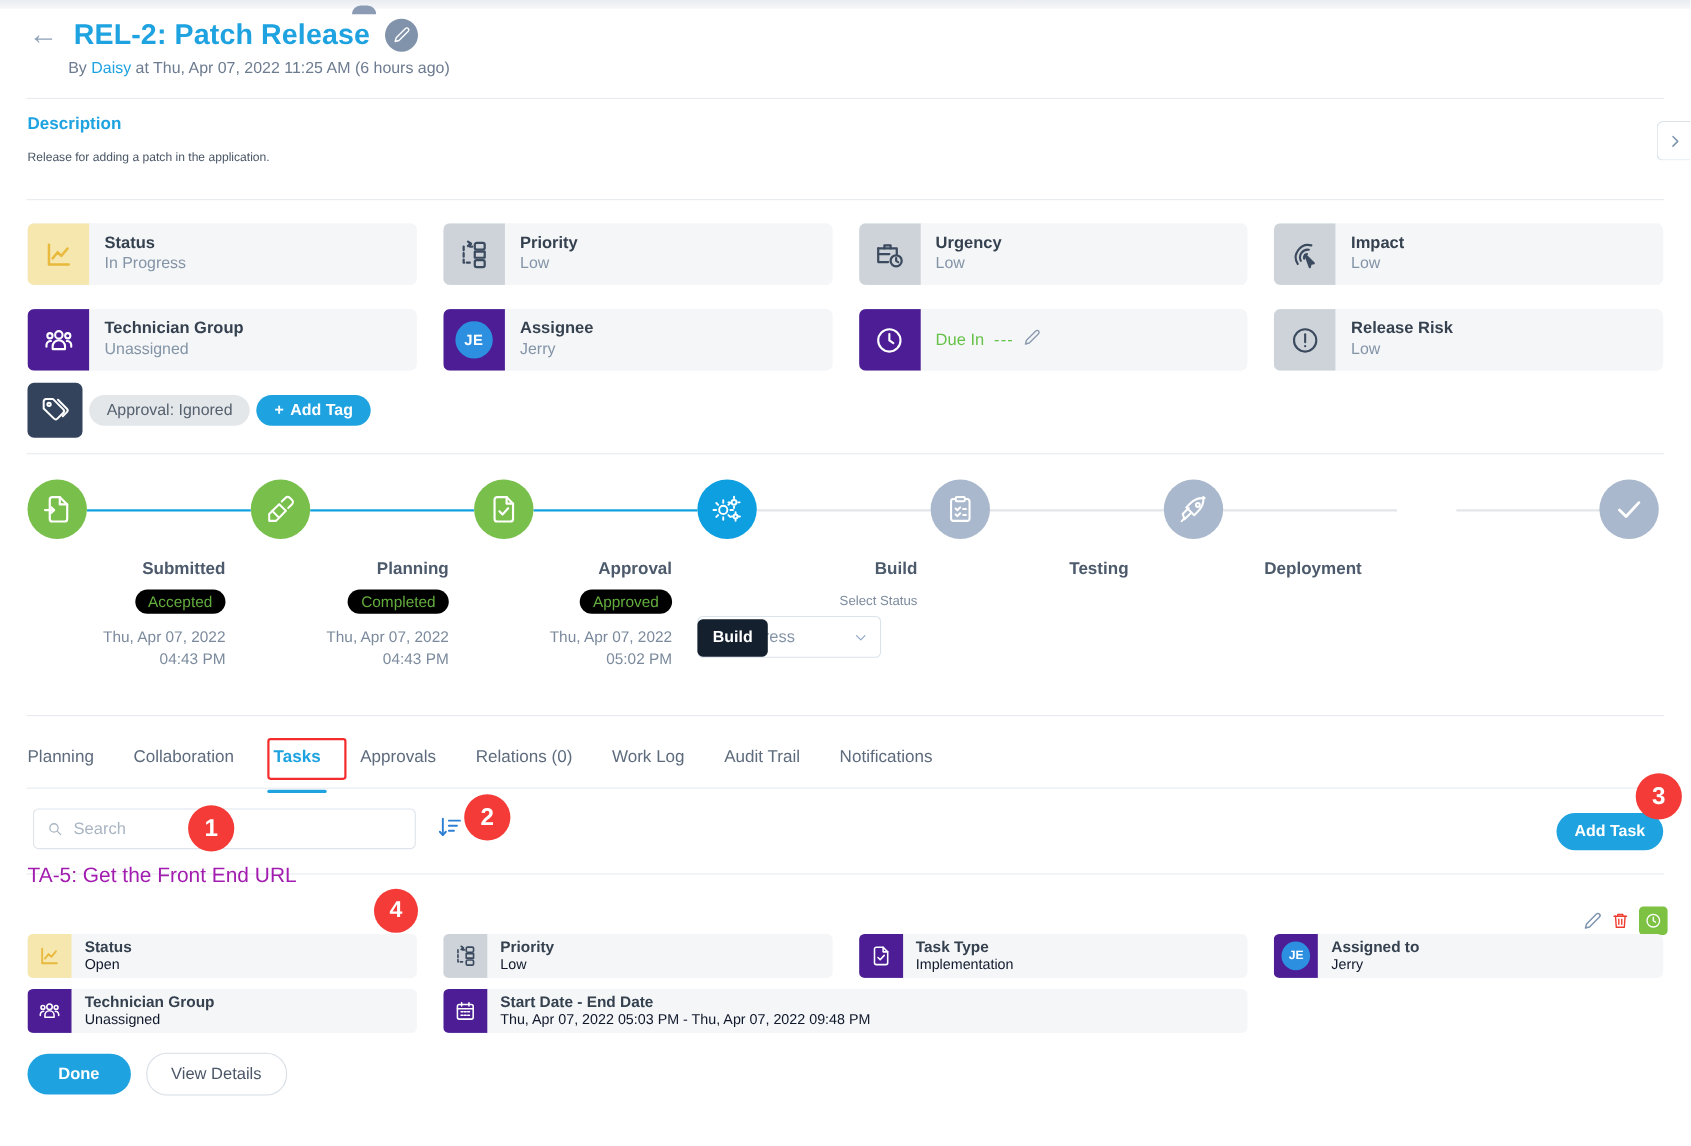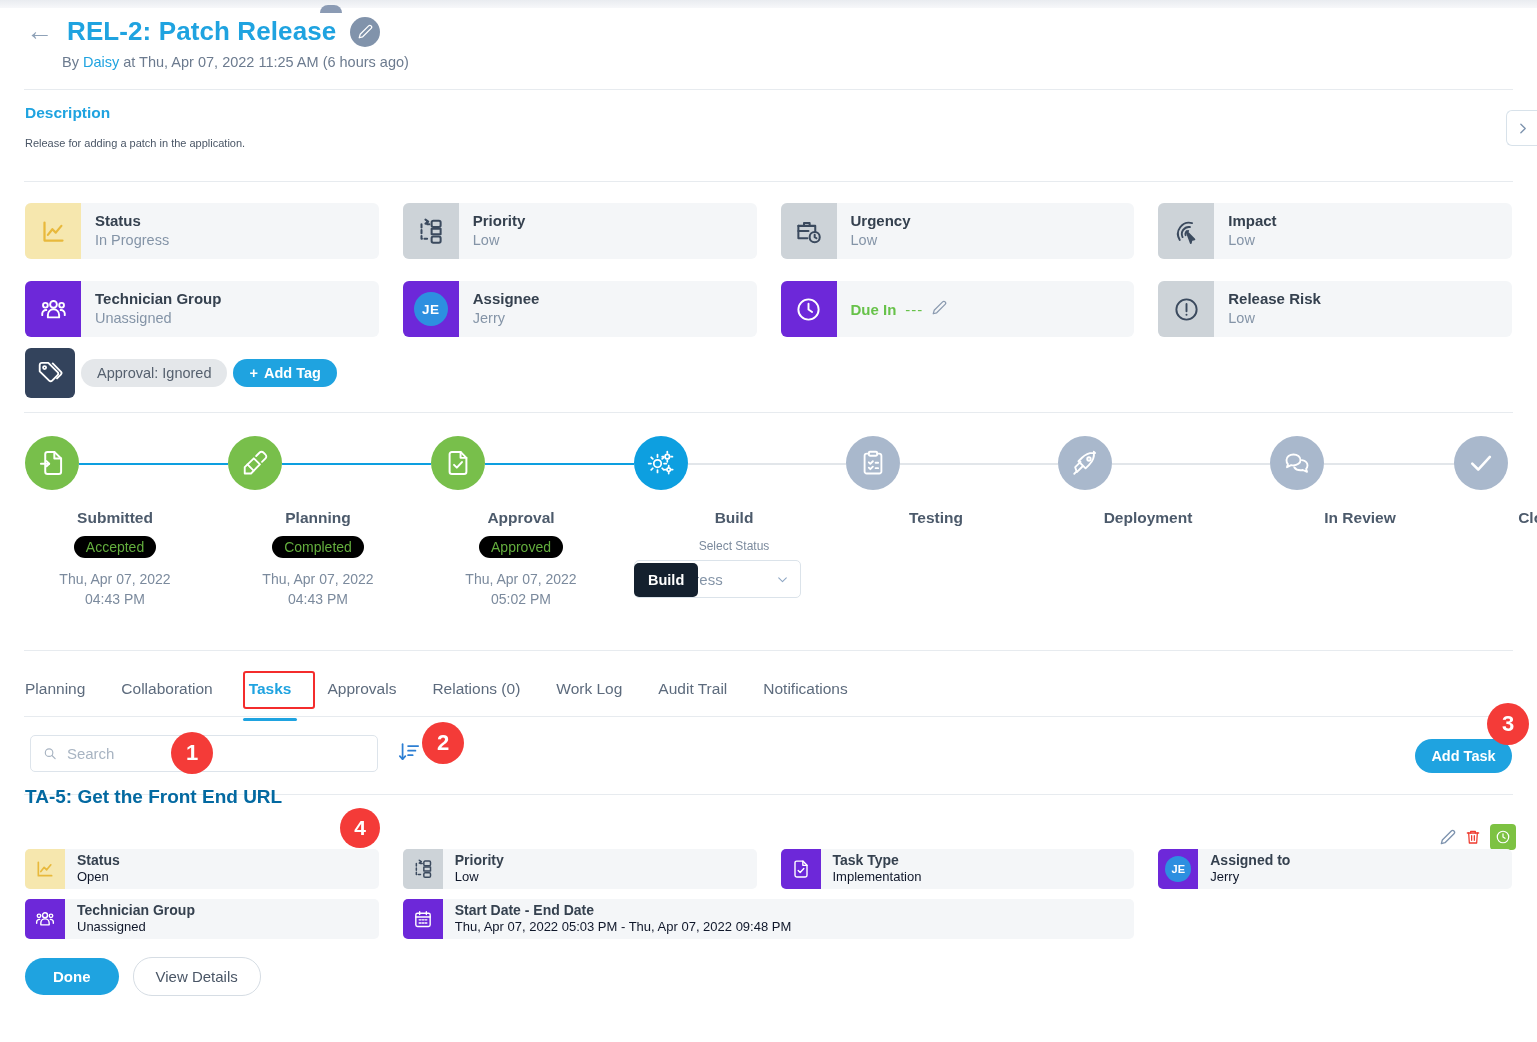--- a/index.html
+++ b/index.html
@@ -43,48 +43,48 @@
 
   
   .cards { position:absolute; top:203px; left:25px; width:1487px;
            display:grid; grid-template-columns: repeat(4, 1fr); gap:22px 24px; }
   .card { display:flex; align-items:stretch; height:56px; border-radius:6px;
           background:#f4f6f8; overflow:hidden; }
   .card-ico { width:56px; min-width:56px; display:flex; align-items:center;
               justify-content:center; }
   .ico-cream { background:#f6e7ae; }
   .ico-grey  { background:#cdd3d8; }
-  .ico-navy  { background:#6d28d9; }
+  .ico-navy  { background:#4c1d95; }
   .card-ico svg { width:27px; height:27px; }
   .card-txt { display:flex; flex-direction:column; justify-content:center;
               padding-left:14px; }
   .card-label { font-size:15px; font-weight:700; color:#35414f; line-height:1.25; }
   .card-value { font-size:14.5px; color:#8494a7; line-height:1.3; }
   .avatar { width:34px; height:34px; border-radius:50%; background:#2d8fe0; color:#fff;
             font-size:13.5px; font-weight:700; display:flex; align-items:center;
             justify-content:center; letter-spacing:.5px; }
   .duein { display:flex; align-items:center; gap:9px; padding-left:14px; }
-  .duein .lbl { color:#67c24a; font-weight:700; font-size:15px; }
+  .duein .lbl { color:#67c24a; font-weight:400; font-size:15px; }
   .duein .dashes { color:#67c24a; font-size:15px; letter-spacing:1px; }
   .duein svg { width:15px; height:15px; }
 
   
   .tags-row { position:absolute; top:348px; left:25px; display:flex; align-items:center; gap:6px; }
   .tag-ico { width:50px; height:50px; border-radius:6px; background:#33435c;
              display:flex; align-items:center; justify-content:center; }
   .tag-ico svg { width:26px; height:26px; }
   .tag-chip { background:#e4e7ea; color:#55606e; font-size:14.5px; border-radius:16px;
               padding:6px 16px; }
   .add-tag { background:#1fa3e0; color:#fff; font-size:14.5px; font-weight:700;
              border-radius:16px; padding:6px 16px; cursor:pointer; display:flex;
              align-items:center; gap:6px; border:none; font-family:inherit; }
 
   
   .stepper { position:absolute; top:436px; left:25px; width:1487px; height:180px; }
-  .step { position:absolute; top:0; width:180px; text-align:center; }
+  .step { position:absolute; top:0; width:180px; text-align:right; }
   .step-circle { width:54px; height:54px; border-radius:50%; display:flex;
                  align-items:center; justify-content:center; position:relative; z-index:2; }
   .c-green { background:#78bf4b; }
   .c-blue  { background:#0d9fe0; }
   .c-grey  { background:#a9b8cc; }
   .step-circle svg { width:28px; height:28px; }
   .step-name { margin-top:19px; font-size:15.5px; color:#4c5a6b; font-weight:600; }
   .step-badge { display:inline-block; margin-top:9px; background:#000000; color:#63ad3d;
                 font-size:14px; border-radius:12px; padding:3px 12px; }
   .step-date { margin-top:11px; font-size:14px; color:#7b8a9d; line-height:1.45; }
@@ -122,21 +122,21 @@
   .sort-btn { position:absolute; top:741px; left:398px; width:24px; height:24px;
               cursor:pointer; }
   .sort-btn svg { width:22px; height:22px; }
   .add-task { position:absolute; top:739px; left:1415px; width:97px; height:34px;
               background:#1fa3e0; color:#fff; border:none; border-radius:18px;
               font-size:14.5px; font-weight:700; font-family:inherit; cursor:pointer; }
 
   
   .task-sep { position:absolute; top:794px; left:24px; width:1489px; height:1px; background:#e7ebef; }
   .task-title { position:absolute; top:786px; left:25px; font-size:19px;
-                font-weight:700; color:#0369a1; cursor:pointer; }
+                font-weight:400; color:#a21caf; cursor:pointer; }
   .task-actions { position:absolute; top:824px; left:1440px; display:flex;
                   align-items:center; gap:9px; }
   .act { cursor:pointer; display:flex; align-items:center; justify-content:center; }
   .act svg { width:16px; height:16px; }
   .act-green { width:26px; height:26px; border-radius:4px; background:#7dc242;
                display:flex; align-items:center; justify-content:center; }
   .act-green svg { width:16px; height:16px; }
 
   .task-cards { position:absolute; top:849px; left:25px; width:1487px;
                 display:grid; grid-template-columns: repeat(4, 1fr); gap:10px 24px; }
@@ -440,29 +440,20 @@
         <svg viewBox="0 0 24 24" fill="none" stroke="#ffffff" stroke-width="1.6" stroke-linecap="round" stroke-linejoin="round">
             <path d="M9.6 15.2 5 19.8l-1.4-4.2 4.6-4.6"></path>
             <path d="M20.6 3.4c-4.6-.6-8.4 1.3-11.2 4.1l-3 3 6.1 6.1 3-3c2.8-2.8 4.7-6.6 4.1-11.2z"></path>
             <circle cx="15.4" cy="8.6" r="1.5"></circle>
             <path d="M4.6 19.4l-1.8 1.8"></path>
           </svg>
       </div>
       <div class="step-name">Deployment</div>
     </div>
 
-    <div class="step" style="left:1245px;">
-      <div class="step-circle c-grey">
-        <svg viewBox="0 0 24 24" fill="none" stroke="#ffffff" stroke-width="1.6" stroke-linecap="round" stroke-linejoin="round">
-            <path d="M3 9.4c0-2.6 2.7-4.7 6-4.7s6 2.1 6 4.7-2.7 4.7-6 4.7a8 8 0 0 1-2-.25L3.4 15.6l.8-2.6A5.4 5.4 0 0 1 3 9.4z"></path>
-            <path d="M16.2 9.6c2.7.5 4.8 2.4 4.8 4.6a4.2 4.2 0 0 1-1.2 2.8l.8 2.6-3.6-1.6a8 8 0 0 1-2 .25c-2.3 0-4.3-1-5.3-2.5"></path>
-          </svg>
-      </div>
-      <div class="step-name">In Review</div>
-    </div>
 
     <div class="step" style="left:1429px;">
       <div class="step-circle c-grey">
         <svg viewBox="0 0 24 24" fill="none" stroke="#ffffff" stroke-width="2.2" stroke-linecap="round" stroke-linejoin="round">
             <polyline points="4.5 12.6 9.6 17.6 19.6 6.8"></polyline>
           </svg>
       </div>
       <div class="step-name">Closed</div>
     </div>
   </div>

